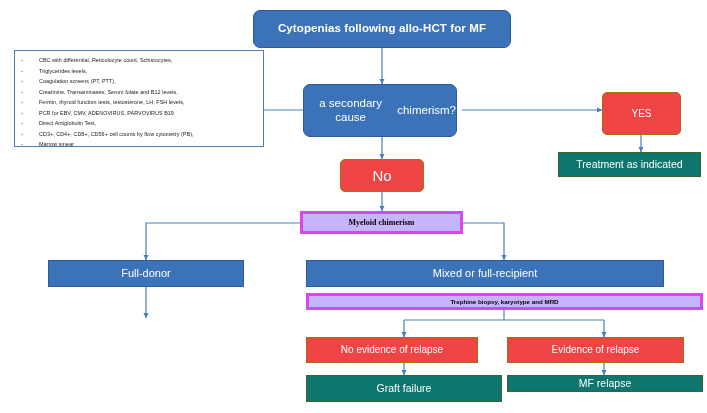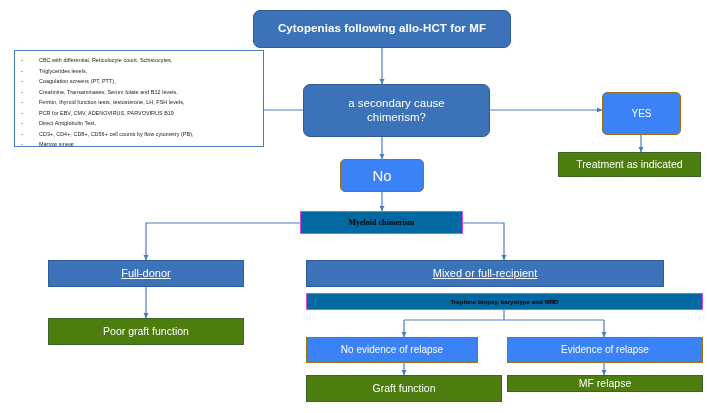--- a/index.html
+++ b/index.html
@@ -23,30 +23,30 @@
     justify-content: center;
     text-align: center;
     color: #ffffff;
     line-height: 1.15;
   }
   .blue {
     background: #3b72b8;
     border: 1px solid #2f5c96;
   }
   .gold {
-    background: #3b82f6;
+    background: #ef4444;
     border: 1px solid #9c7210;
   }
   .green {
-    background: #4d7c0f;
+    background: #0f766e;
     border: 1px solid #3b6527;
   }
   .white-box {
-    background: #0369a1;
-    border: 1px solid #d946ef;
+    background: #c4b5fd;
+    border: 3px solid #d946ef;
     color: #000000;
   }
   .rounded {
     border-radius: 7px;
   }
   .rounded-sm {
     border-radius: 5px;
   }
   .listbox {
     position: absolute;
@@ -74,21 +74,21 @@
     top: 0;
     width: 707px;
     height: 413px;
     pointer-events: none;
   }
   .t-title { font-size: 11.5px; font-weight: bold; letter-spacing: 0.1px; text-align: right; }
   .t-decision { font-size: 11.5px; }
   .t-yes { font-size: 10px; }
   .t-no { font-size: 15px; }
   .t-treat { font-size: 10.5px; }
-  .t-branch { font-size: 11px; text-decoration: underline; }
+  .t-branch { font-size: 11px; }
   .t-chimerism { font-size: 8px; font-weight: bold; font-family: "Liberation Serif", serif; }
   .t-trephine { font-size: 6.2px; font-weight: bold; }
   .t-relapse { font-size: 10px; }
   .t-outcome { font-size: 10.5px; }
 </style>
 </head>
 <body>
 
 <div id="canvas">
 
@@ -165,21 +165,21 @@
     <div class="list-row">
       <span class="list-dash">-</span>
       <span>CD3+, CD4+, CD8+, CD56+ cell counts by flow cytometry (PB),</span>
     </div>
     <div class="list-row">
       <span class="list-dash">-</span>
       <span>Marrow smear</span>
     </div>
   </div>
 
-  <div class="node blue rounded t-decision" style="left:303px; top:84px; width:187px; height:53px; flex-direction:column;">
+  <div class="node blue rounded t-decision" style="left:303px; top:84px; width:154px; height:53px; flex-direction:row;">
     <span>a secondary cause</span>
     <span>chimerism?</span>
   </div>
 
   <div class="node gold rounded-sm t-yes" style="left:602px; top:92px; width:79px; height:43px;">
     <span>YES</span>
   </div>
 
   <div class="node green t-treat" style="left:558px; top:152px; width:143px; height:25px;">
     <span>Treatment as indicated</span>
@@ -198,33 +198,30 @@
   </div>
 
   <div class="node blue t-branch" style="left:306px; top:260px; width:358px; height:27px;">
     <span>Mixed or full-recipient</span>
   </div>
 
   <div class="node white-box t-trephine" style="left:306px; top:293px; width:397px; height:17px;">
     <span>Trephine biopsy, karyotype and MRD</span>
   </div>
 
-  <div class="node green t-outcome" style="left:48px; top:318px; width:196px; height:27px;">
-    <span>Poor graft function</span>
-  </div>
 
   <div class="node gold t-relapse" style="left:306px; top:337px; width:172px; height:26px;">
     <span>No evidence of relapse</span>
   </div>
 
-  <div class="node gold t-relapse" style="left:507px; top:337px; width:196px; height:26px;">
+  <div class="node gold t-relapse" style="left:507px; top:337px; width:177px; height:26px;">
     <span>Evidence of relapse</span>
   </div>
 
   <div class="node green t-outcome" style="left:306px; top:375px; width:196px; height:27px;">
-    <span>Graft function</span>
+    <span>Graft failure</span>
   </div>
 
   <div class="node green t-outcome" style="left:507px; top:375px; width:196px; height:17px;">
     <span>MF relapse</span>
   </div>
 
 </div>
 
 </body></html>

